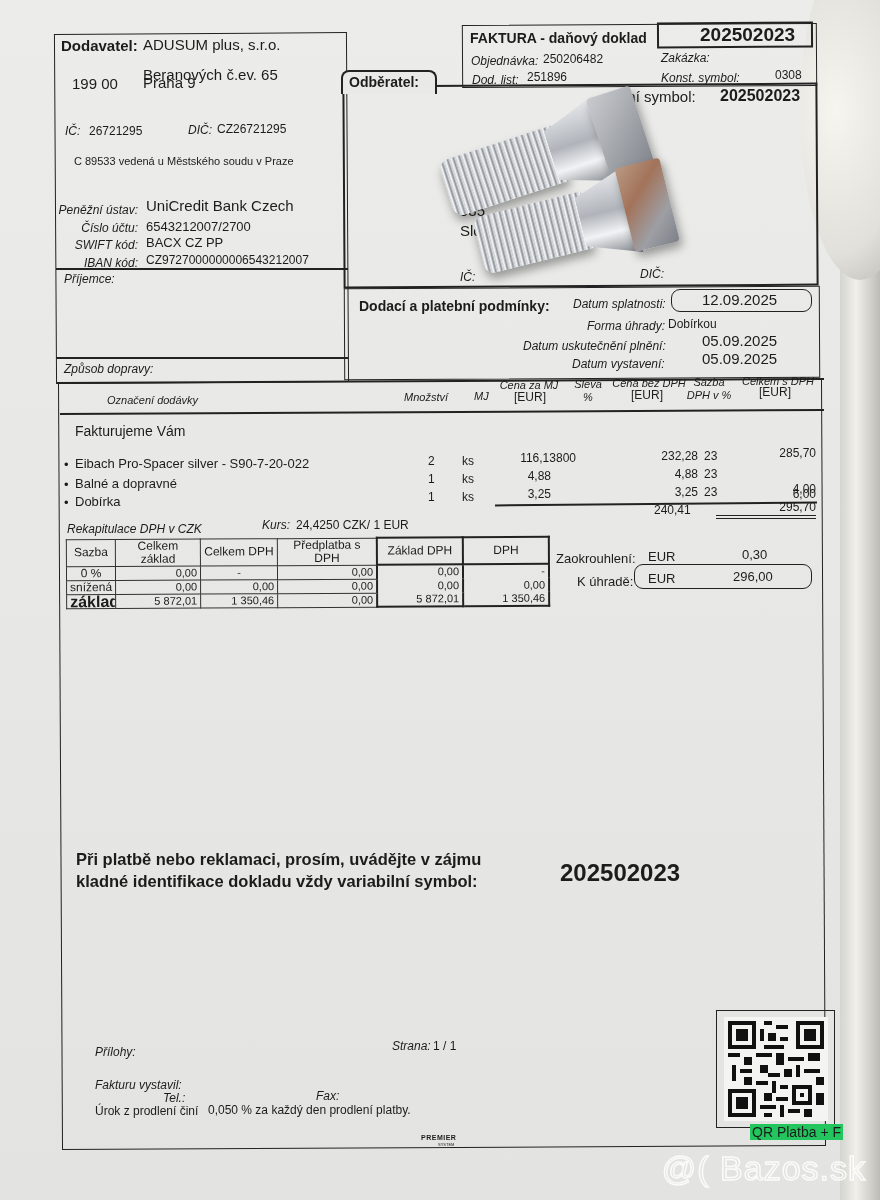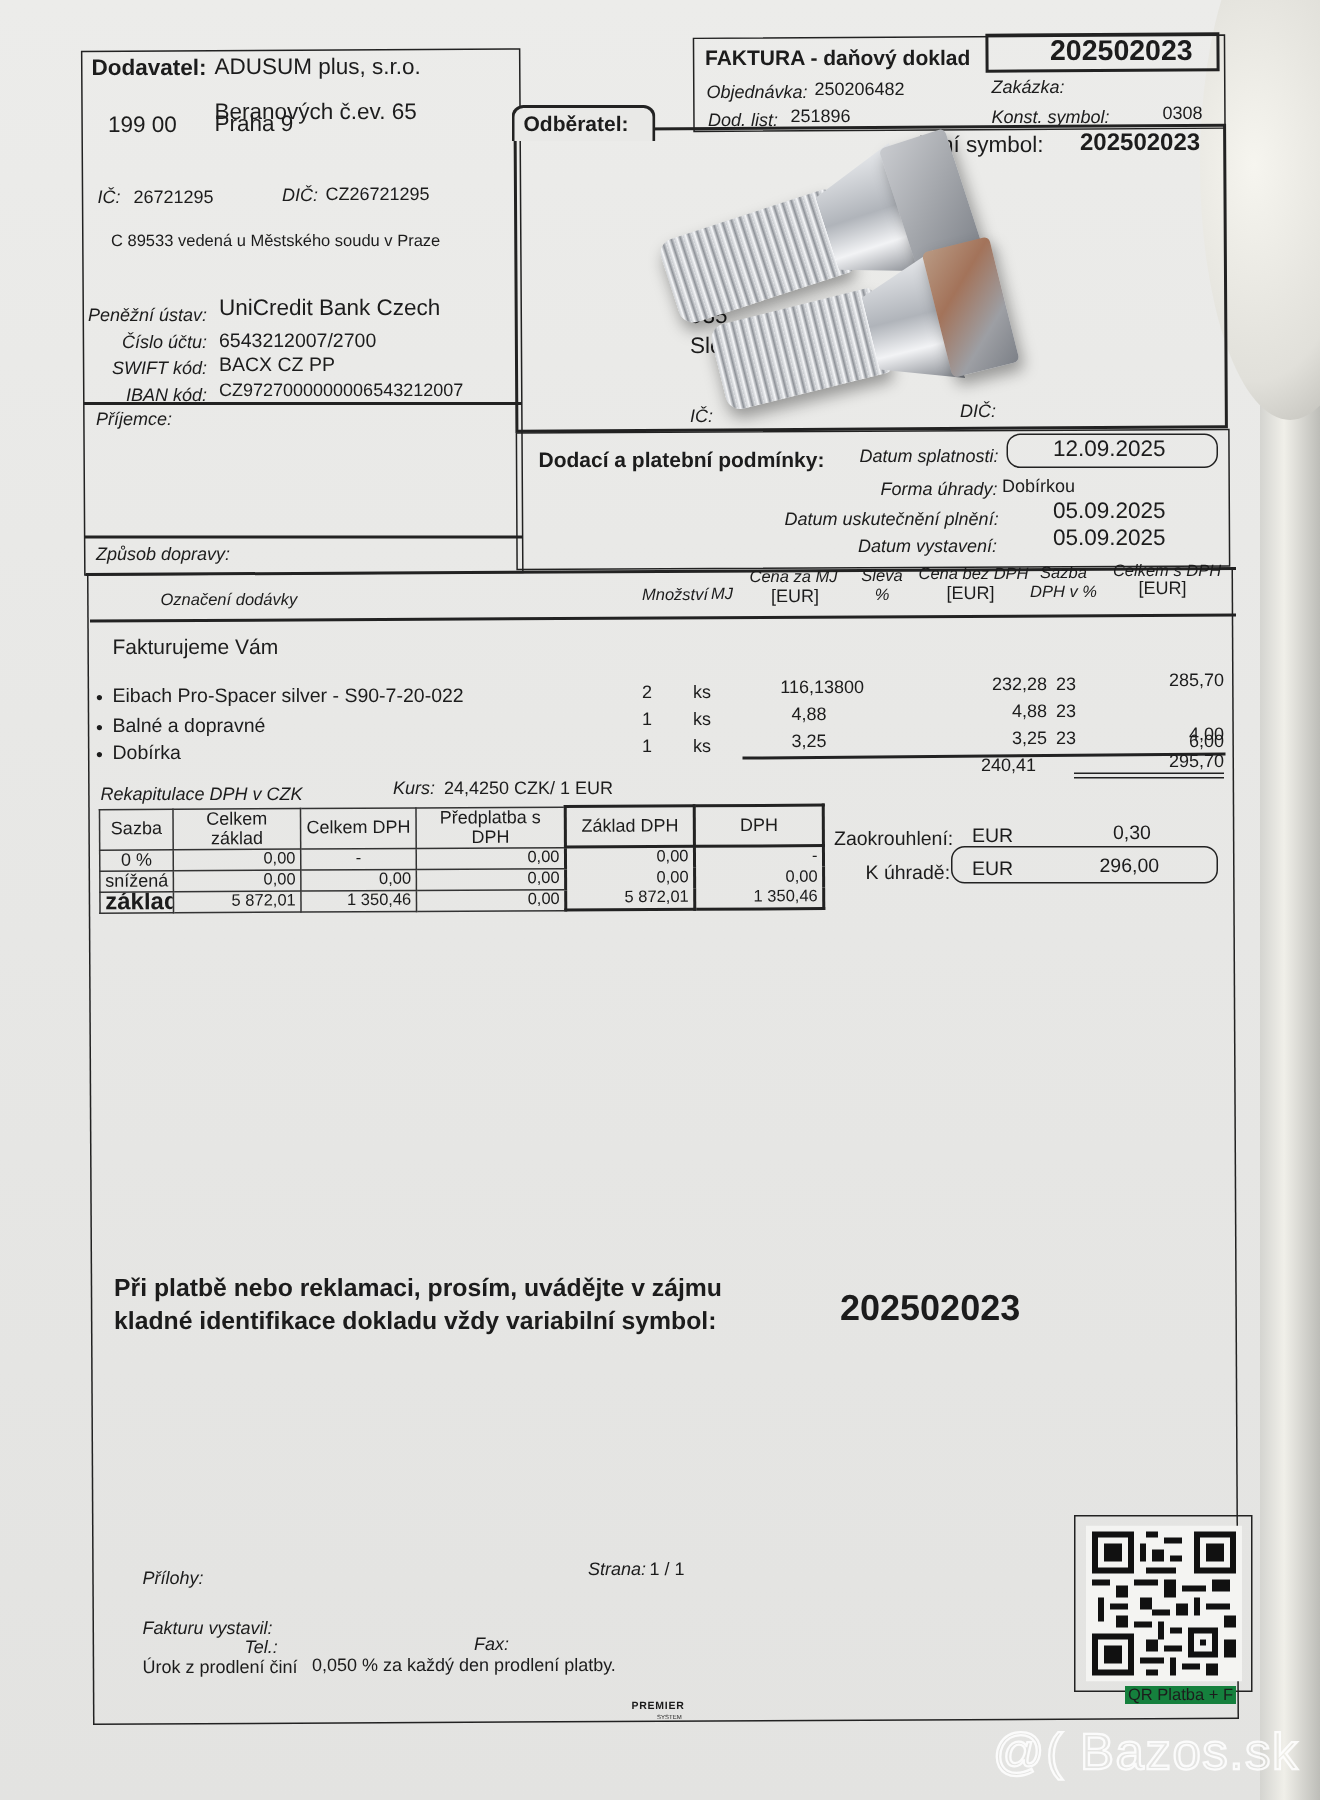--- a/index.html
+++ b/index.html
@@ -127,21 +127,21 @@
 <div class="abs s12" style="left:668px;top:317px;">Dobírkou</div>
 <div class="abs s12 i" style="left:523px;top:339px;">Datum uskutečnění plnění:</div>
 <div class="abs s15" style="left:702px;top:332px;">05.09.2025</div>
 <div class="abs s12 i" style="left:572px;top:357px;">Datum vystavení:</div>
 <div class="abs s15" style="left:702px;top:350px;">05.09.2025</div>
 
 <div class="abs" style="left:60px;top:380px;width:764px;height:768px;border:1.5px solid #222;border-top:none;box-sizing:border-box;transform:rotate(-0.3deg);"></div>
 <div class="line" style="left:57px;top:380px;width:767px;height:1.5px;transform:rotate(-0.3deg);"></div>
 
 <div class="abs s11 i" style="left:107px;top:394px;">Označení dodávky</div>
-<div class="abs s11 i" style="left:404px;top:391px;margin-left:24px;">Množství</div>
+<div class="abs s11 i" style="left:404px;top:391px;">Množství</div>
 <div class="abs s11 i" style="left:474px;top:390px;">MJ</div>
 <div class="abs s11 i center" style="left:494px;top:379px;width:70px;">Cena za MJ</div>
 <div class="abs s12 center" style="left:500px;top:390px;width:60px;">[EUR]</div>
 <div class="abs s11 i center" style="left:568px;top:378px;width:40px;">Sleva</div>
 <div class="abs s11 i center" style="left:568px;top:391px;width:40px;">%</div>
 <div class="abs s11 i center" style="left:610px;top:377px;width:78px;">Cena bez DPH</div>
 <div class="abs s12 center" style="left:612px;top:388px;width:70px;">[EUR]</div>
 <div class="abs s11 i center" style="left:686px;top:376px;width:46px;">Sazba</div>
 <div class="abs s11 i center" style="left:682px;top:389px;width:54px;">DPH v %</div>
 <div class="abs s11 i center" style="left:738px;top:375px;width:80px;">Celkem s DPH</div>
@@ -293,21 +293,21 @@
     <rect x="10" y="19" width="2" height="2"></rect>
       <rect x="13" y="20" width="3" height="1"></rect>
       <rect x="9" y="22" width="4" height="1"></rect>
     <rect x="14" y="22" width="1" height="3"></rect>
       <rect x="16" y="23" width="3" height="1"></rect>
       <rect x="20" y="23" width="2" height="2"></rect>
     <rect x="23" y="19" width="2" height="3"></rect>
       <rect x="10" y="24" width="2" height="1"></rect>
   </g>
 </svg>
-<div class="abs" style="left:750px;top:1124px;font-size:11px;background:#15803d;padding:0 2px;">QR Platba + F</div>
+<div class="abs" style="left:750px;top:1124px;font-size:14px;background:#22c55e;padding:0 2px;">QR Platba + F</div>
 
 <div class="bolt" style="left:440px;top:80px;width:240px;height:140px;transform:rotate(-18deg);transform-origin:50% 50%;">
   <div class="thread" style="left:0;top:44px;width:120px;height:58px;"></div>
   <div class="cone" style="left:110px;top:28px;width:58px;height:90px;"></div>
   <div class="hex" style="left:160px;top:30px;width:46px;height:86px;"></div>
 </div>
 <div class="bolt" style="left:476px;top:155px;width:220px;height:130px;transform:rotate(-14deg);transform-origin:50% 50%;">
   <div class="thread" style="left:0;top:36px;width:112px;height:58px;"></div>
   <div class="cone" style="left:104px;top:22px;width:54px;height:88px;"></div>
   <div class="hex" style="left:150px;top:22px;width:46px;height:86px;background:linear-gradient(135deg,#b99a84 0%,#a3735a 35%,#9d9fa4 70%,#7c8087 100%);"></div>

